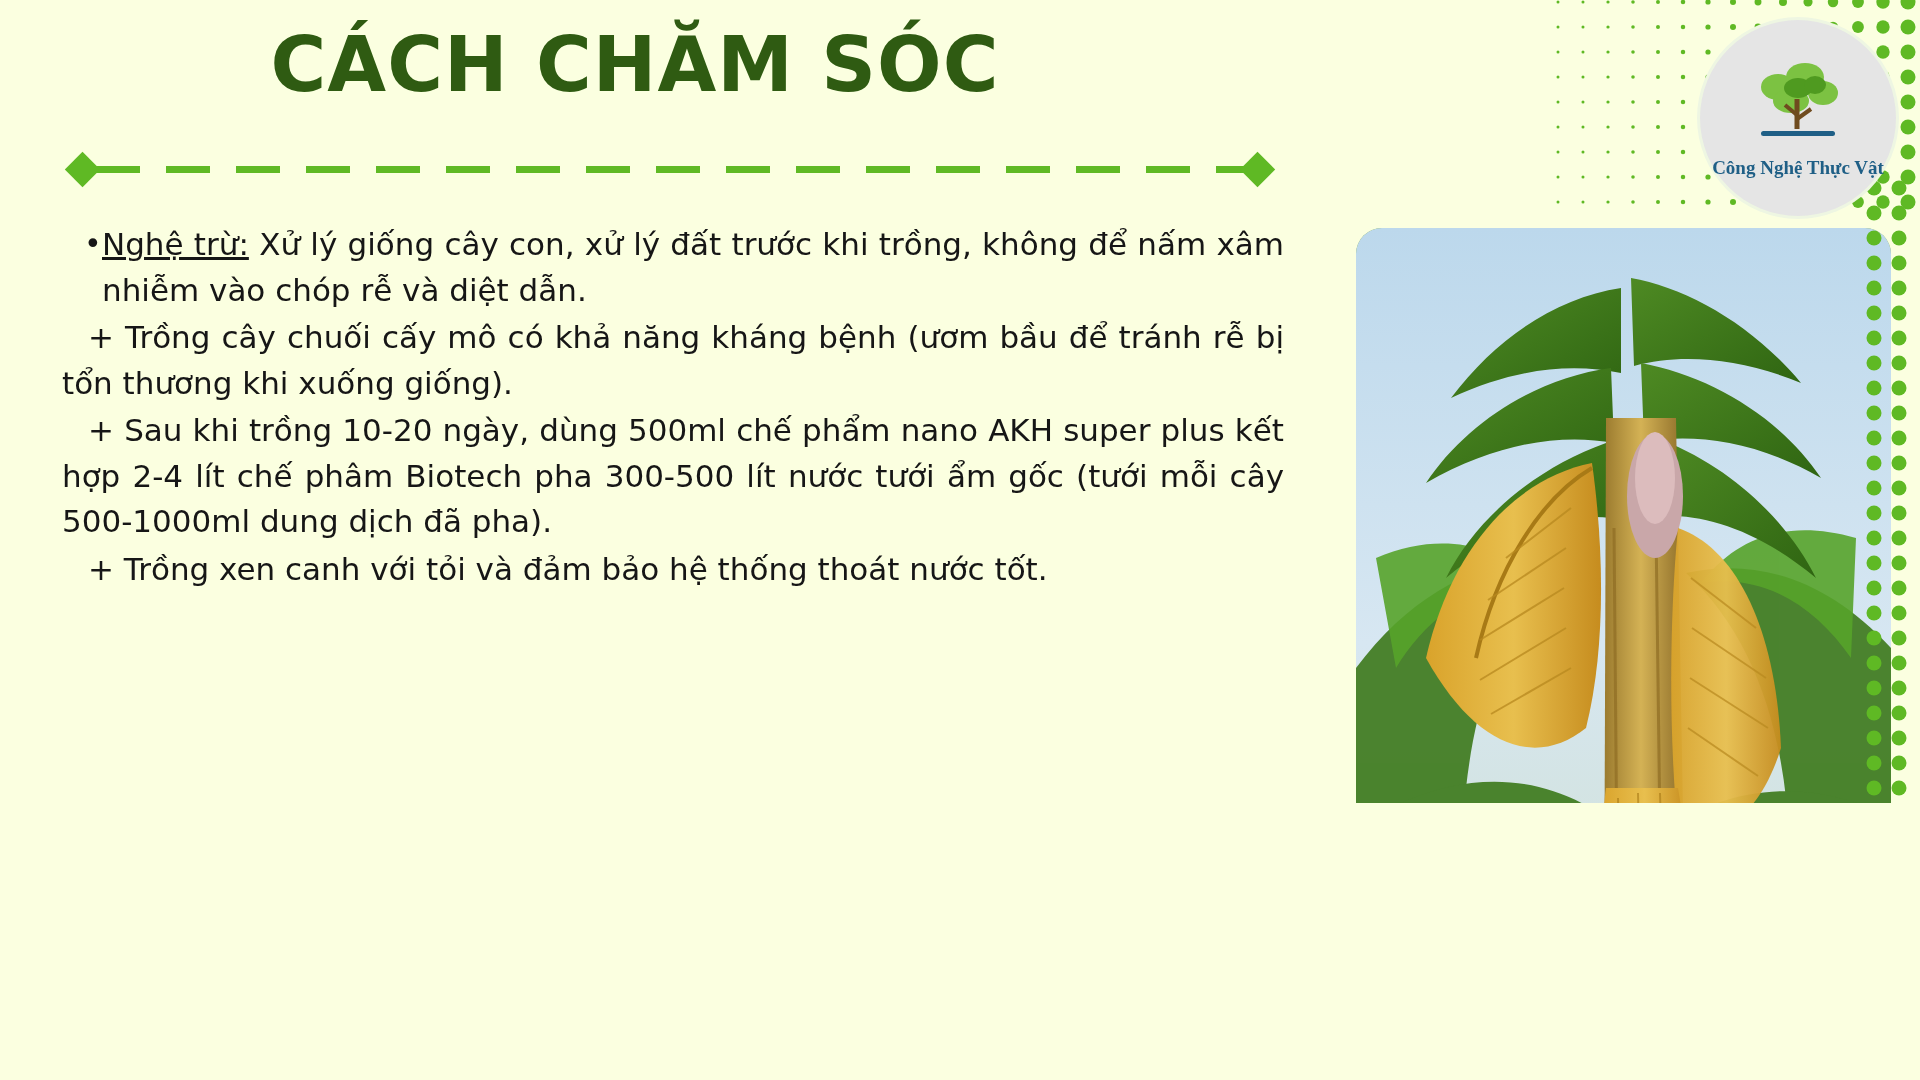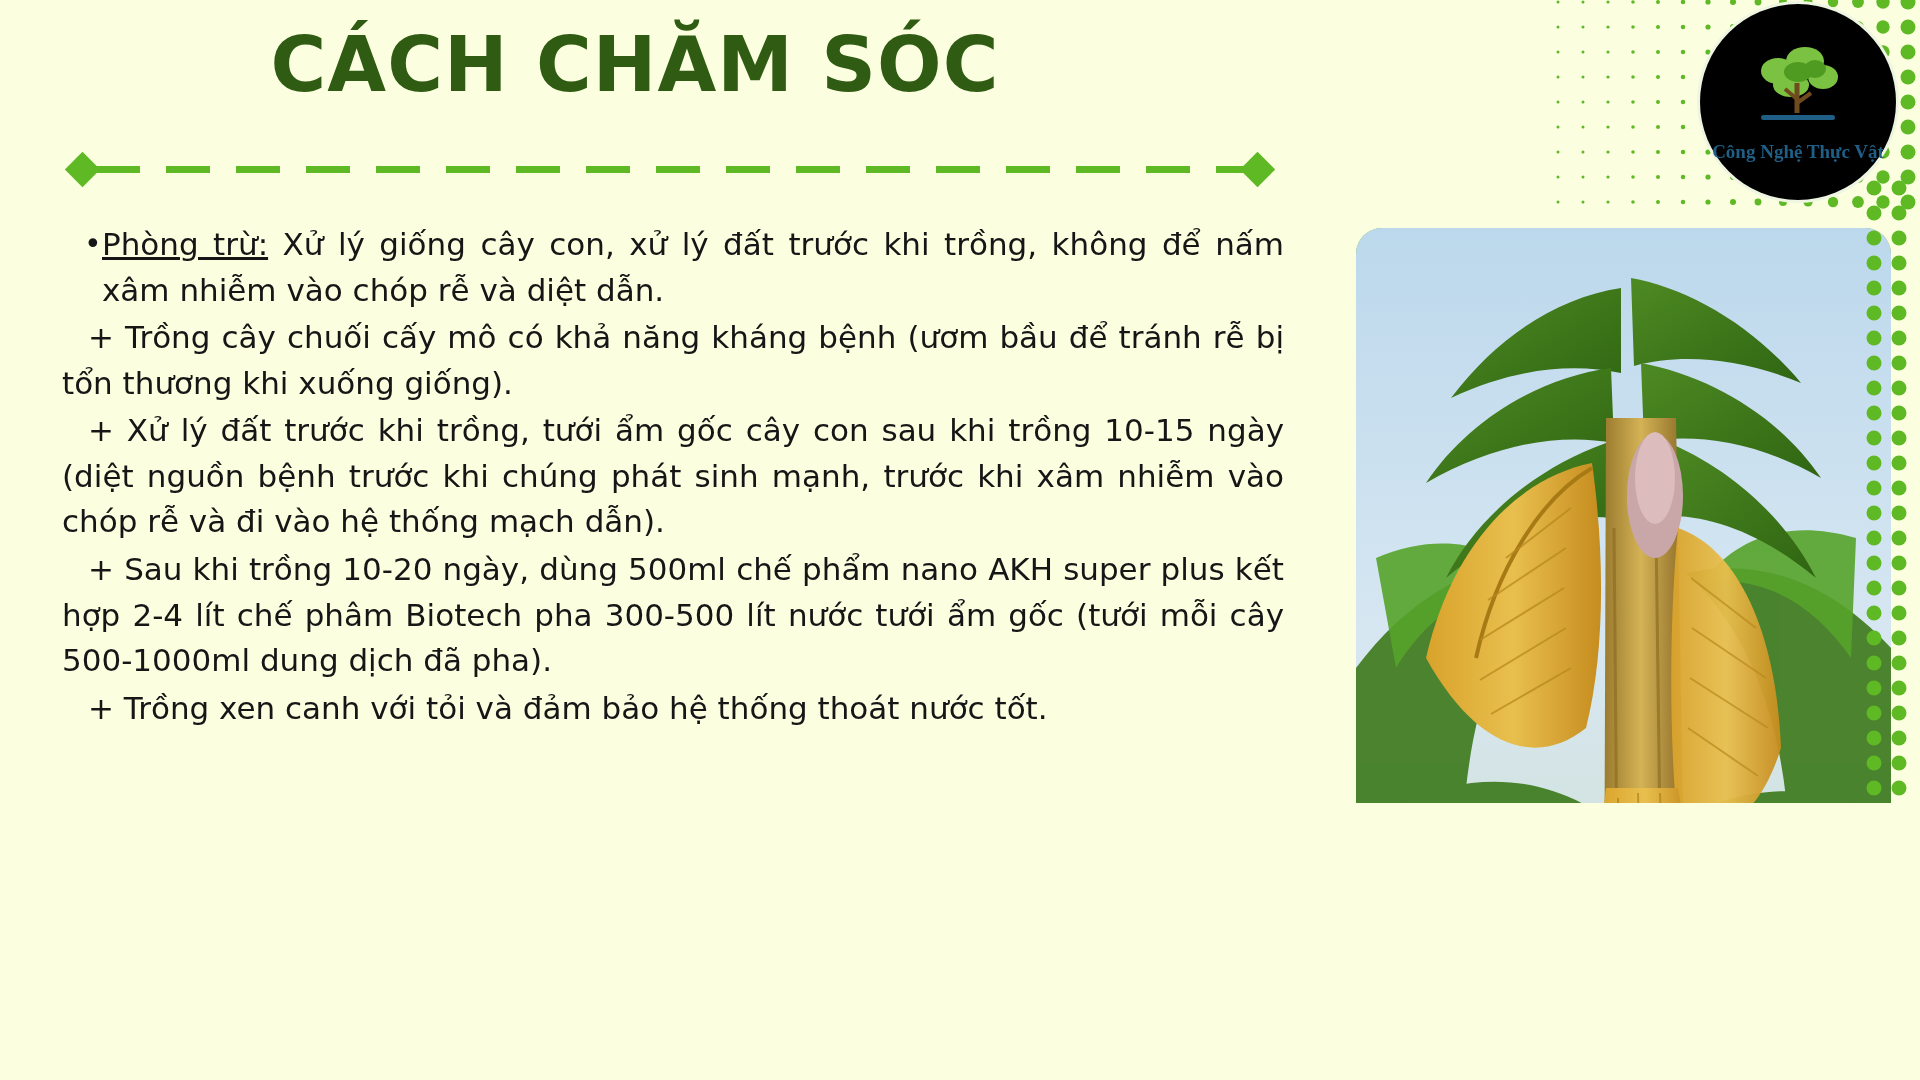--- a/index.html
+++ b/index.html
@@ -116,24 +116,24 @@
   }
   .dots-right {
     position: absolute;
     left: 1862px; top: 180px;
     width: 58px; height: 840px;
   }
 
   
   .logo {
     position: absolute;
-    left: 1700px; top: 4px;
+    left: 1700px; top: 20px;
     width: 196px; height: 196px;
     border-radius: 50%;
-    background: #000000;
+    background: #e5e5e5;
     box-shadow: 0 0 0 3px #eef6e2;
     display: flex;
     flex-direction: column;
     align-items: center;
     justify-content: center;
   }
   .logo-text {
     font-family: "Liberation Serif", serif;
     font-weight: bold;
     font-size: 19px;
@@ -182,27 +182,26 @@
   <div class="divider">
     <div class="dia left"></div>
     <div class="bar"></div>
     <div class="dia right"></div>
   </div>
 
   <div class="body">
 
     <div class="bullet-row">
       <div class="bullet-dot">•</div>
-      <div class="bullet-text"><span class="underline">Phòng trừ:</span><span> Xử lý giống cây con, xử lý đất trước khi trồng, không để nấm xâm nhiễm vào chóp rễ và diệt dẫn.</span></div>
+      <div class="bullet-text"><span class="underline">Nghệ trừ:</span><span> Xử lý giống cây con, xử lý đất trước khi trồng, không để nấm xâm nhiễm vào chóp rễ và diệt dẫn.</span></div>
     </div>
 
     <div class="para"><span class="indent-sm"></span><span>+ Trồng cây chuối cấy mô có khả năng kháng bệnh (ươm bầu để tránh rễ bị tổn thương khi xuống giống).</span></div>
 
 
-    <div class="para"><span class="indent-sm"></span><span>+ Xử lý đất trước khi trồng, tưới ẩm gốc cây con sau khi trồng 10-15 ngày (diệt nguồn bệnh trước khi chúng phát sinh mạnh, trước khi xâm nhiễm vào chóp rễ và đi vào hệ thống mạch dẫn).</span></div>
 
     <div class="para"><span class="indent-sm"></span><span>+ Sau khi trồng 10-20 ngày, dùng 500ml chế phẩm nano AKH super plus kết hợp 2-4 lít chế phâm Biotech pha 300-500 lít nước tưới ẩm gốc (tưới mỗi cây 500-1000ml dung dịch đã pha).</span></div>
 
     <div class="para" style="text-align:left"><span class="indent-sm"></span><span>+ Trồng xen canh với tỏi và đảm bảo hệ thống thoát nước tốt.</span></div>
 
   </div>
 
   <div class="photo">
     <svg viewBox="0 0 535 755" preserveAspectRatio="none">
       <defs>

